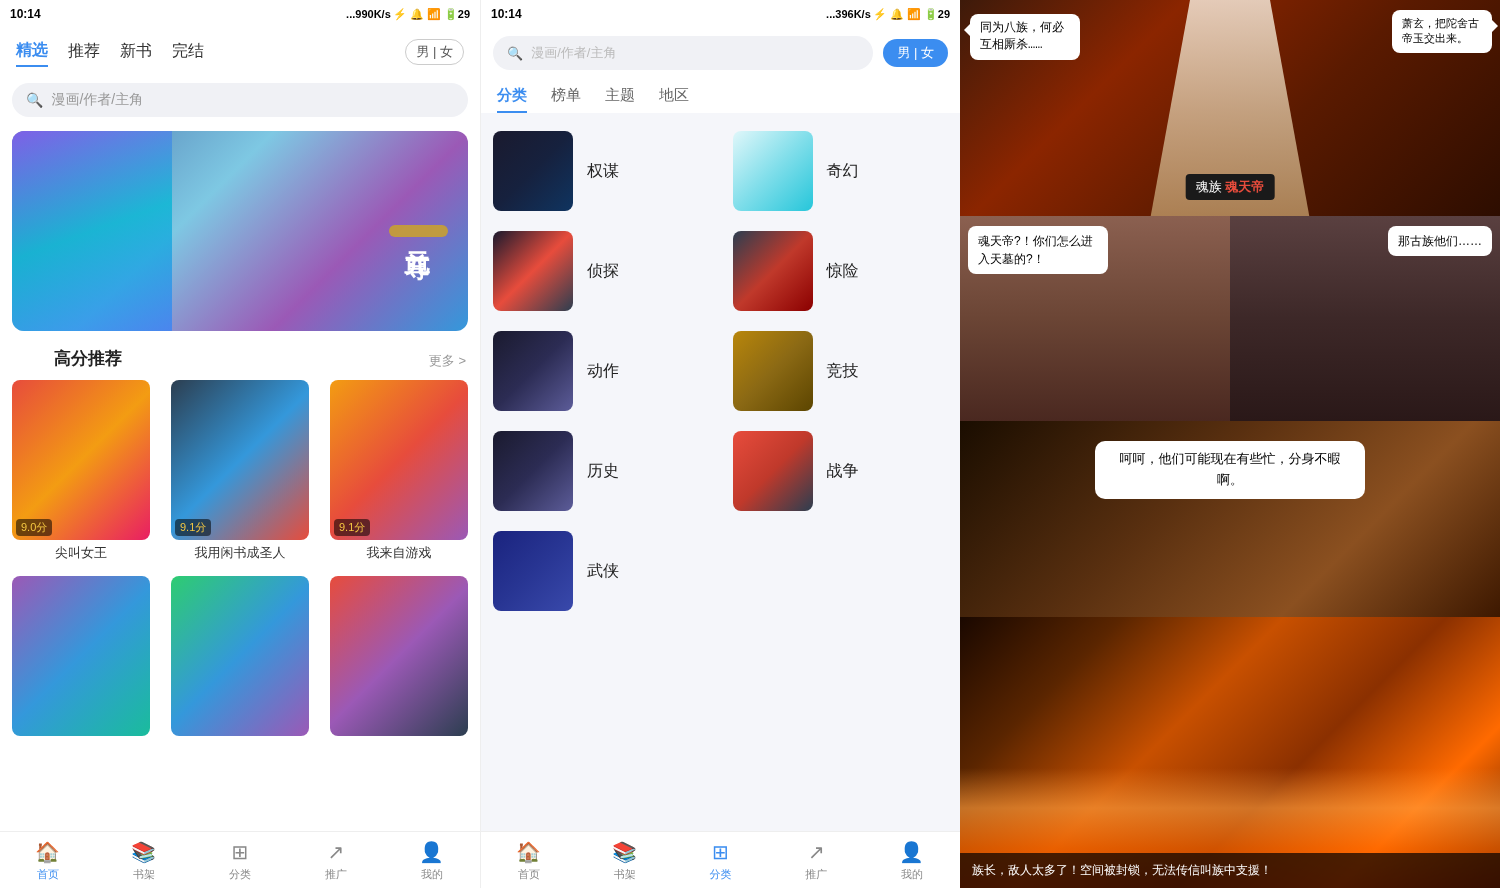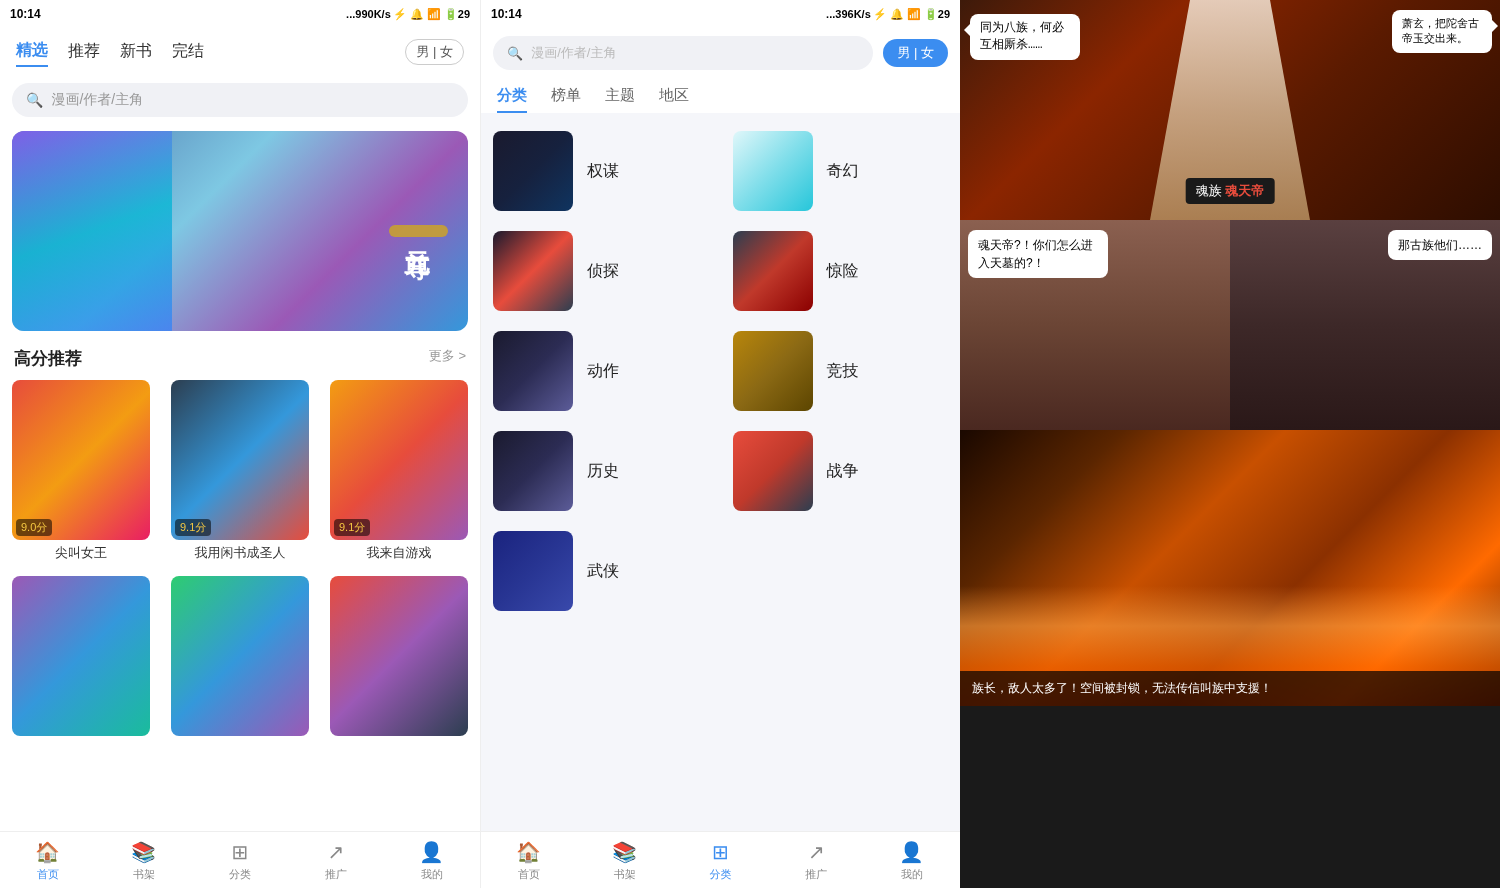--- a/index.html
+++ b/index.html
@@ -107,22 +107,23 @@
     .char-placeholder {
       width: 160px;
       height: 200px;
       background: linear-gradient(160deg, #8b5cf6, #06b6d4, #3b82f6);
       opacity: 0.8;
     }
 
     .section-header {
       display: flex;
       justify-content: space-between;
-      align-items: flex-start;
+      align-items: flex-end;
       padding: 10px 14px 6px;
+      margin-left: 40px;
     }
     .section-title {
       font-size: 17px;
       font-weight: 700;
       color: #222;
     }
     .section-more {
       font-size: 13px;
       color: #999;
       cursor: pointer;
@@ -618,20 +619,25 @@
         </div>
       </div>
 
       <div style="flex:1; height:100%; background:linear-gradient(180deg,#5a4040 0%,#3d2828 50%,#2a1818 100%); position:relative; overflow:hidden;">
         <div style="position:absolute; top:10px; right:8px; background:#fff; border-radius:8px; padding:6px 10px; font-size:12px; color:#000; line-height:1.5; max-width:110px;">
           <span>那古族他们……</span>
         </div>
       </div>
     </div>
 
+    <div class="comic-panel" style="height:200px; background:linear-gradient(135deg,#1a0d00 0%,#5a3010 40%,#8b5020 70%,#3d1800 100%); position:relative;">
+      <div style="position:absolute; top:20px; left:50%; transform:translateX(-50%); background:#fff; border-radius:10px; padding:8px 14px; font-size:13px; color:#000; line-height:1.6; max-width:280px; text-align:center;">
+        <span>呵呵，他们可能现在有些忙，分身不暇啊。</span>
+      </div>
+    </div>
 
     <div class="comic-panel" style="height:276px; background:linear-gradient(135deg,#1a0800 0%,#5a2500 20%,#c85000 40%,#8b3000 60%,#ff6a00 80%,#4a1500 100%); position:relative; overflow:hidden;">
 
       <div style="position:absolute; bottom:0; left:0; right:0; height:120px; background:linear-gradient(0deg,#ff4500,#ff6a00,#ffa040,transparent); opacity:0.6;"></div>
       <div class="bottom-text">
         <span>族长，敌人太多了！空间被封锁，无法传信叫族中支援！</span>
       </div>
     </div>
 
   </div>

